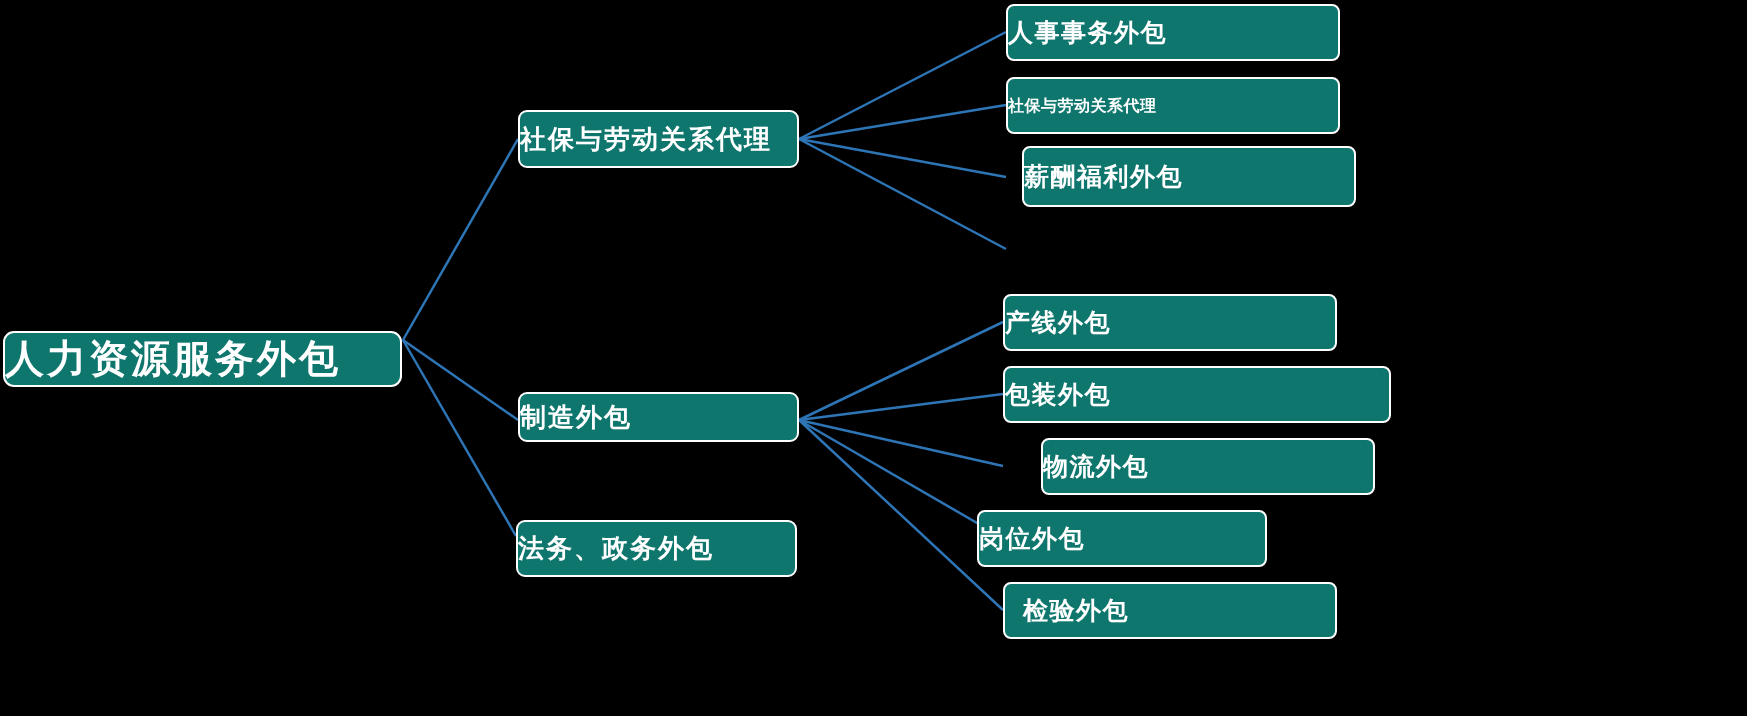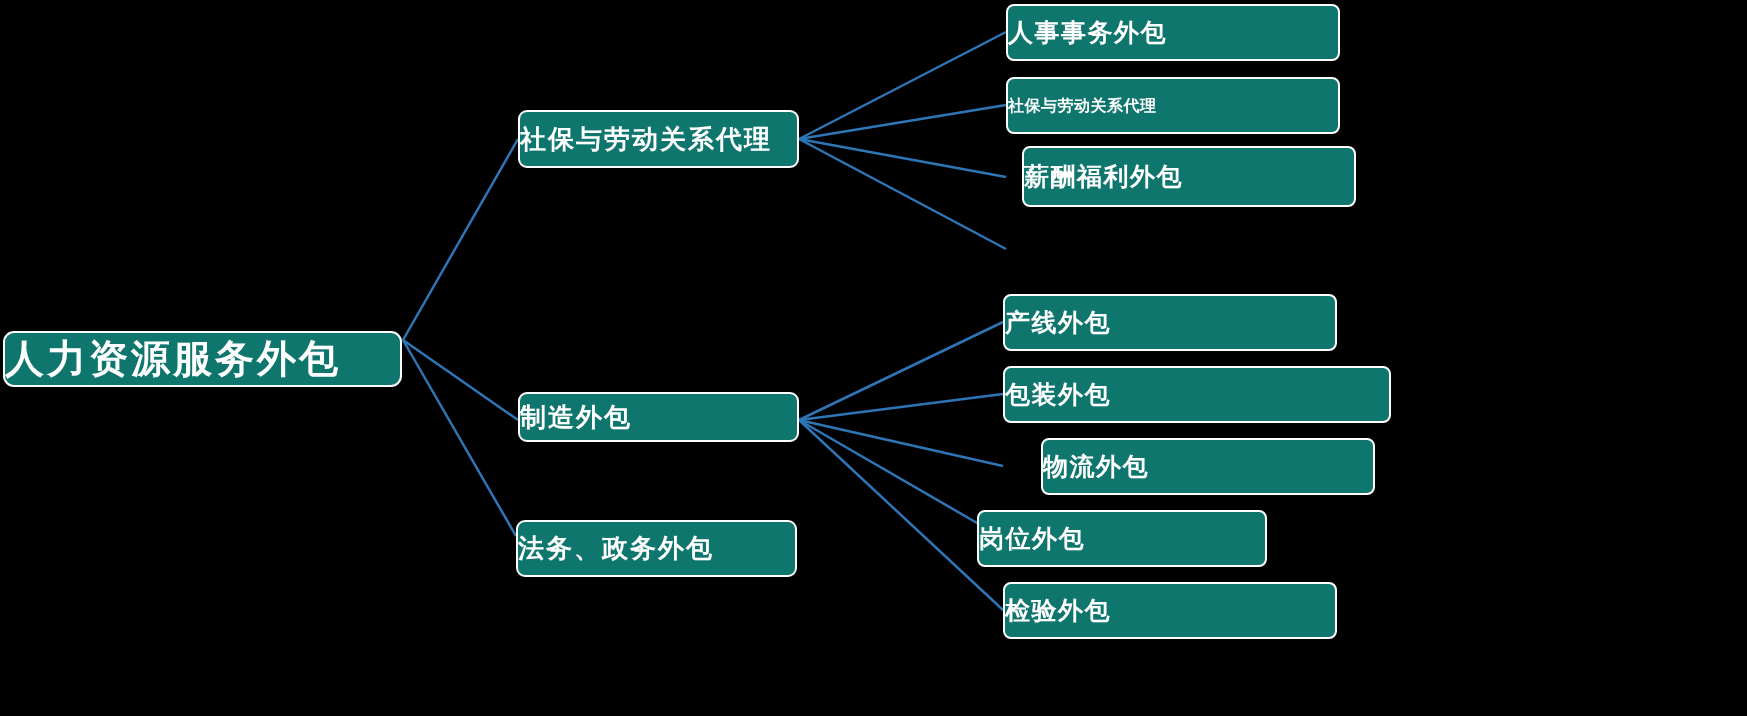--- a/index.html
+++ b/index.html
@@ -125,17 +125,17 @@
   </div>
 
   <div class="node leaf" style="left:1003px; top:438px; width:334px; height:57px;margin-left:38px;">
     <span>物流外包</span>
   </div>
 
   <div class="node leaf" style="left:953px; top:510px; width:290px; height:57px;margin-left:24px;">
     <span>岗位外包</span>
   </div>
 
-  <div class="node leaf" style="left:1003px; top:582px; width:334px; height:57px;">
+  <div class="node leaf" style="left:1003px; top:582px; width:334px; height:57px;padding-left:18px;">
     <span>检验外包</span>
   </div>
 
 </div>
 
 </body></html>

